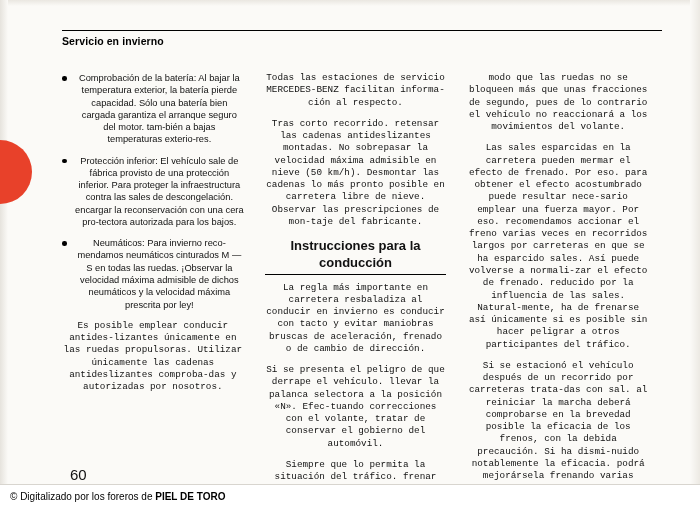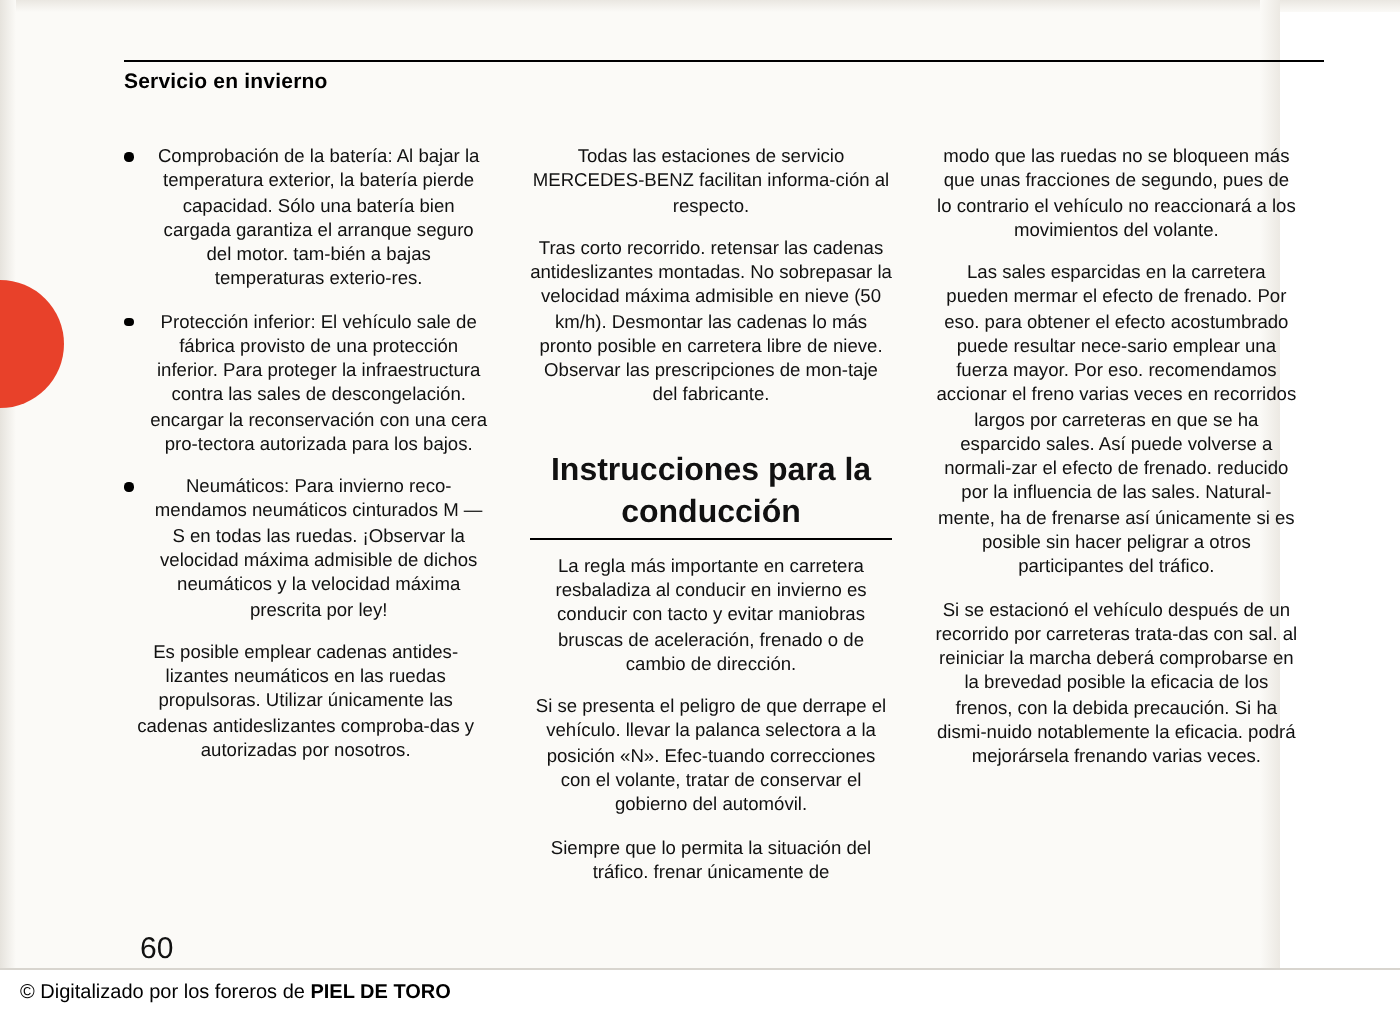--- a/index.html
+++ b/index.html
@@ -11,21 +11,21 @@
     height: 511px;
     background: #ffffff;
     font-family: "Liberation Sans", sans-serif;
     overflow: hidden;
     position: relative;
   }
 
   .page {
     position: absolute;
     left: 0; top: 0;
-    width: 640px;
+    width: 700px;
     height: 511px;
     background: #fbfaf7;
   }
 
   
   .edge-tab {
     position: absolute;
     left: 0;
     top: 140px;
     width: 32px;
@@ -82,26 +82,27 @@
     position: absolute;
     left: 0;
     top: 4px;
     width: 4.5px;
     height: 4.5px;
     border-radius: 50%;
     background: #000;
   }
   .para {
     margin-bottom: 9px;
+    font-family: Liberation Mono, monospace;
   }
 
   .subhead {
     font-weight: bold;
-    font-size: 16px;
-    margin-top: 12px;
+    font-size: 13px;
+    margin-top: 0;
     margin-bottom: 7px;
   }
   .subhead.underlined {
     border-bottom: 1px solid #000;
     padding-bottom: 2px;
     display: inline-block;
     width: 100%;
     box-sizing: border-box;
   }
 
@@ -177,21 +178,21 @@
         <span>Comprobación de la batería: Al bajar la temperatura exterior, la batería pierde capacidad. Sólo una batería bien cargada garantiza el arranque seguro del motor. tam-bién a bajas temperaturas exterio-res.</span>
       </div>
       <div class="bullet-item">
         <span class="dot"></span>
         <span>Protección inferior: El vehículo sale de fábrica provisto de una protección inferior. Para proteger la infraestructura contra las sales de descongelación. encargar la reconservación con una cera pro-tectora autorizada para los bajos.</span>
       </div>
       <div class="bullet-item">
         <span class="dot"></span>
         <span>Neumáticos: Para invierno reco-mendamos neumáticos cinturados M — S en todas las ruedas. ¡Observar la velocidad máxima admisible de dichos neumáticos y la velocidad máxima prescrita por ley!</span>
       </div>
-      <div class="para">Es posible emplear cadenas antides-lizantes neumáticos en las ruedas propulsoras. Utilizar únicamente las cadenas antideslizantes comproba-das y autorizadas por nosotros.</div>
+      <div class="para">Es posible emplear conducir antides-lizantes únicamente en las ruedas propulsoras. Utilizar únicamente las cadenas antideslizantes comproba-das y autorizadas por nosotros.</div>
     </div>
 
     <div class="col">
       <div class="para">Todas las estaciones de servicio MERCEDES-BENZ facilitan informa-ción al respecto.</div>
       <div class="para">Tras corto recorrido. retensar las cadenas antideslizantes montadas. No sobrepasar la velocidad máxima admisible en nieve (50 km/h). Desmontar las cadenas lo más pronto posible en carretera libre de nieve. Observar las prescripciones de mon-taje del fabricante.</div>
       <div class="subhead underlined">Instrucciones para la conducción</div>
       <div class="para">La regla más importante en carretera resbaladiza al conducir en invierno es conducir con tacto y evitar maniobras bruscas de aceleración, frenado o de cambio de dirección.</div>
       <div class="para">Si se presenta el peligro de que derrape el vehículo. llevar la palanca selectora a la posición «N». Efec-tuando correcciones con el volante, tratar de conservar el gobierno del automóvil.</div>
       <div class="para">Siempre que lo permita la situación del tráfico. frenar únicamente de</div>
     </div>

